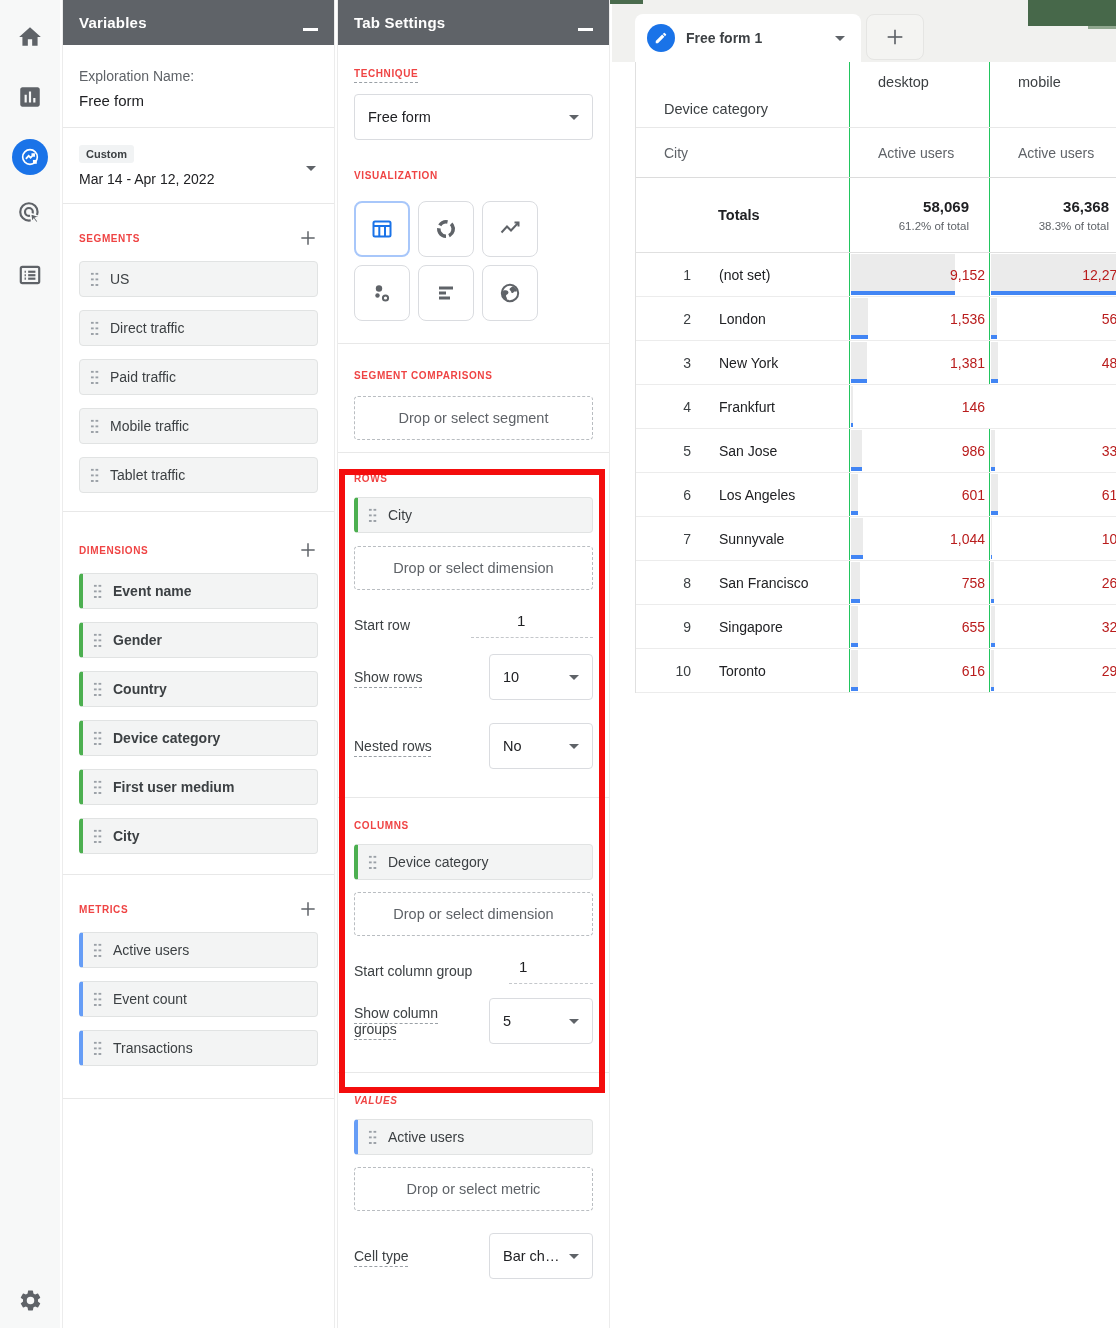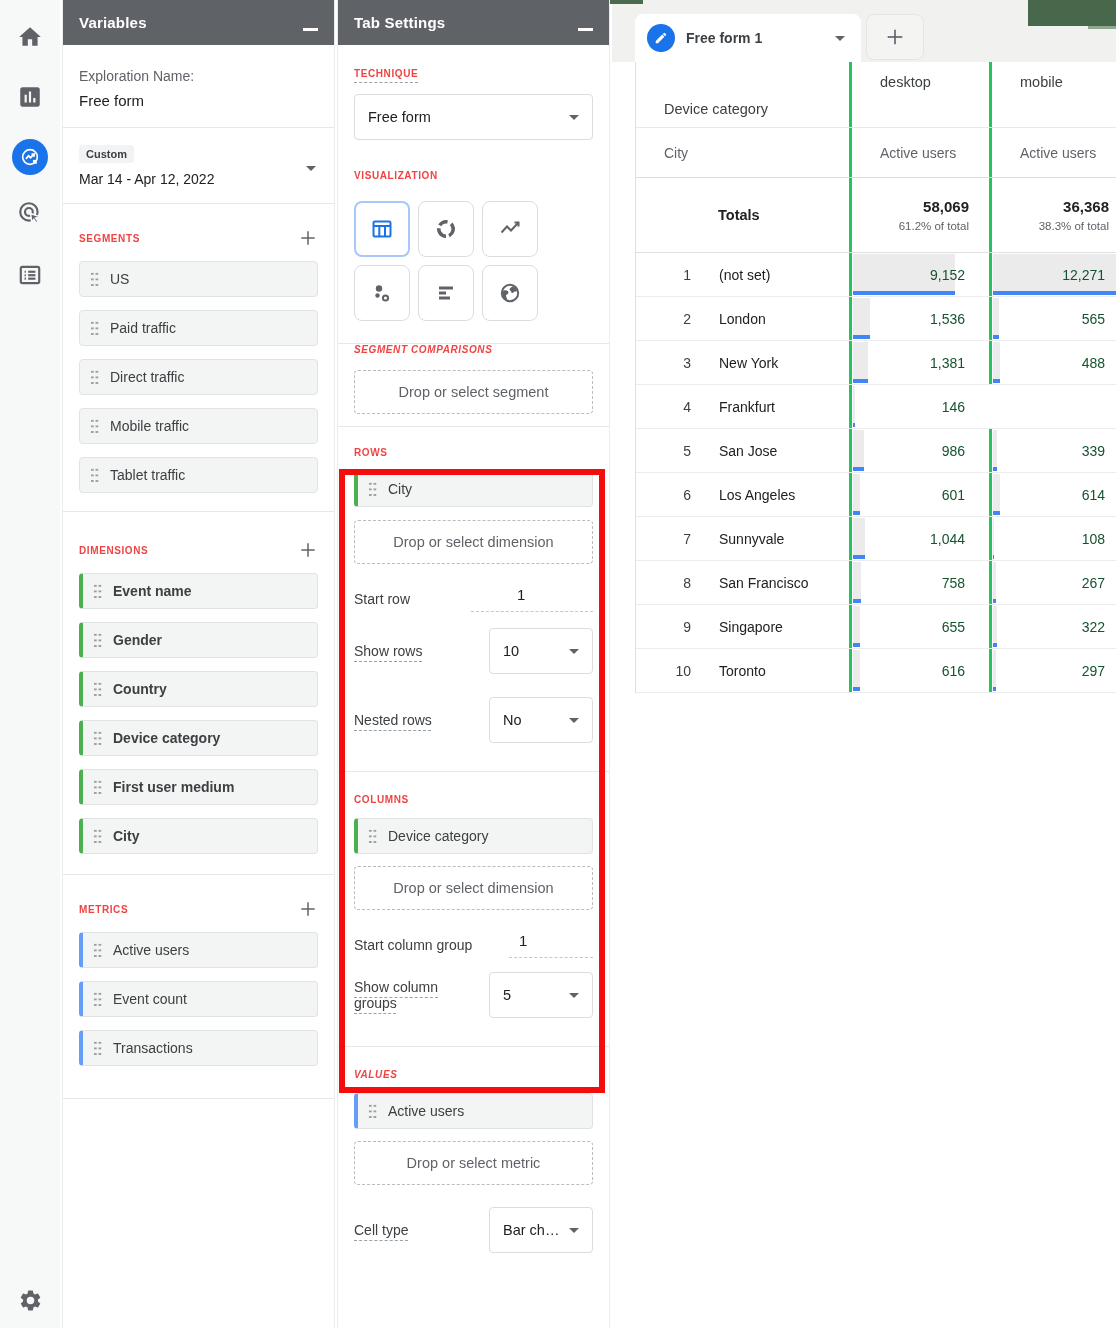--- a/index.html
+++ b/index.html
@@ -61,39 +61,39 @@
   .tab-active { position:absolute; left:23px; top:14px; width:226px; height:48px; background:#fff; border-radius:8px 8px 0 0; display:flex; align-items:center; gap:11px; padding:0 12px; cursor:pointer; }
   .pencil-circle { width:28px; height:28px; border-radius:50%; background:#1a73e8; display:flex; align-items:center; justify-content:center; flex:0 0 28px; }
   .tab-label { font-size:14px; font-weight:700; color:#3c4043; }
   .tab-caret { margin-left:auto; margin-right:4px; }
   .tab-add { position:absolute; left:254px; top:14px; width:58px; height:46px; background:#f4f4f2; border:1px solid #e5e5e3; border-radius:8px; display:flex; align-items:center; justify-content:center; cursor:pointer; }
   .table-area { position:absolute; left:612px; top:62px; width:504px; height:1266px; background:#fff; }
   .ga-table { position:absolute; left:23px; top:0; width:481px; overflow:hidden; border-left:1px solid #e0e0e0; }
   .t-inner { width:493px; }
   .t-row { display:flex; }
   .c1 { width:213px; flex:0 0 213px; }
-  .c2, .c3 { width:140px; flex:0 0 140px; border-left:3px solid #22c55e; position:relative; }
+  .c2, .c3 { width:140px; flex:0 0 140px; border-left:1px solid #22c55e; position:relative; }
   .hrowA { height:66px; border-bottom:1px solid #e8e8e8; }
   .hrowA .c1 { display:flex; align-items:flex-end; padding:0 0 10px 28px; font-size:14.5px; color:#3c4043; }
   .hrowA .c2, .hrowA .c3 { padding:12px 0 0 28px; font-size:14.5px; color:#3c4043; }
   .hrowB { height:50px; border-bottom:1px solid #dcdcdc; }
   .hrowB .c1 { display:flex; align-items:center; padding-left:28px; font-size:14px; color:#5f6368; }
   .hrowB .c2, .hrowB .c3 { display:flex; align-items:center; padding-left:28px; font-size:14px; color:#5f6368; }
   .trow-totals { height:75px; border-bottom:1px solid #e0e0e0; }
   .trow-totals .c1 { display:flex; align-items:center; padding-left:82px; font-size:14.5px; font-weight:700; color:#202124; }
   .tot-cell { display:flex; flex-direction:column; align-items:flex-end; justify-content:center; padding-right:20px; }
   .tot-num { font-size:15px; font-weight:700; color:#202124; }
   .tot-pct { margin-top:5px; font-size:11.5px; color:#5f6368; }
   .trow { height:44px; border-bottom:1px solid #ececec; }
   .trow .c1 { display:flex; align-items:center; font-size:14px; }
   .row-num { width:55px; flex:0 0 55px; text-align:right; color:#3c4043; }
   .row-city { margin-left:28px; color:#202124; }
   .cellbar-gray { position:absolute; left:1px; top:1px; bottom:5px; background:#ebebeb; }
   .cellbar-blue { position:absolute; left:1px; bottom:1px; height:4px; background:#4285f4; }
-  .cell-num { position:absolute; right:24px; top:50%; transform:translateY(-50%); font-size:14px; color:#14532d; }
+  .cell-num { position:absolute; right:4px; top:50%; transform:translateY(-50%); font-size:14px; color:#b91c1c; }
   
   .ga1 { position:absolute; left:610px; top:0; width:33px; height:4px; background:#4a6b4d; z-index:4; }
   .ga2 { position:absolute; left:1028px; top:0; width:88px; height:26px; background:#47684a; z-index:4; }
   .ga3 { position:absolute; left:1088px; top:26px; width:28px; height:3px; background:#90a78f; z-index:4; }
 </style>
 </head>
 <body>
 
 <nav class="rail">
   <div class="rail-icon" style="top:24px;">
@@ -168,25 +168,25 @@
           </svg>
       </span>
     </div>
     <div>
         <div class="chip">
           <span class="drag-dots"></span>
           <span>US</span>
         </div>
         <div class="chip">
           <span class="drag-dots"></span>
+          <span>Direct traffic</span>
+        </div>
+        <div class="chip">
+          <span class="drag-dots"></span>
           <span>Paid traffic</span>
-        </div>
-        <div class="chip">
-          <span class="drag-dots"></span>
-          <span>Direct traffic</span>
         </div>
         <div class="chip">
           <span class="drag-dots"></span>
           <span>Mobile traffic</span>
         </div>
         <div class="chip">
           <span class="drag-dots"></span>
           <span>Tablet traffic</span>
         </div>
       </div>
@@ -309,21 +309,21 @@
         <svg width="24" height="24" viewBox="0 0 24 24" fill="#5f6368">
           <circle cx="12" cy="12" r="8.2" fill="none" stroke="#5f6368" stroke-width="2"></circle>
           <path d="M5.5 9.5c1.5-.6 3.5-.4 4.5.8 1 1.2.3 2.7-1 3.2-1.3.5-1.2 1.9-.4 2.9.8 1 .2 2.3-1 2.1-2-1.3-3.3-3.6-3.3-6.1 0-1 .4-2 1.2-2.9z"></path>
           <path d="M14.5 5.2c1.9.6 3.5 2 4.3 3.9.3 1-.3 1.7-1.3 1.5-1-.2-1.7.4-2.3 1.1-.6.7-1.7.5-1.9-.5-.2-1-.9-1.5-1.5-2.2-.5-.7-.2-1.7.6-2.1l2.1-1.7z"></path>
         </svg>
       </div>
     </div>
 
     <div class="divider-full" style="margin-top:22px;"></div>
 
-    <div class="sect-label" style="font-style:italic;">SEGMENT COMPARISONS</div>
+    <div class="sect-label" style="margin-top:26px;">SEGMENT COMPARISONS</div>
     <div class="dropzone" style="margin-top:15px;">Drop or select segment</div>
 
     <div class="divider-full" style="margin-top:12px;"></div>
 
     
     <div class="sect-label" style="margin-top:20px;">ROWS</div>
     <div style="margin-top:1px;">
         <div class="chip dim">
           <span class="drag-dots"></span>
           <span>City</span>

